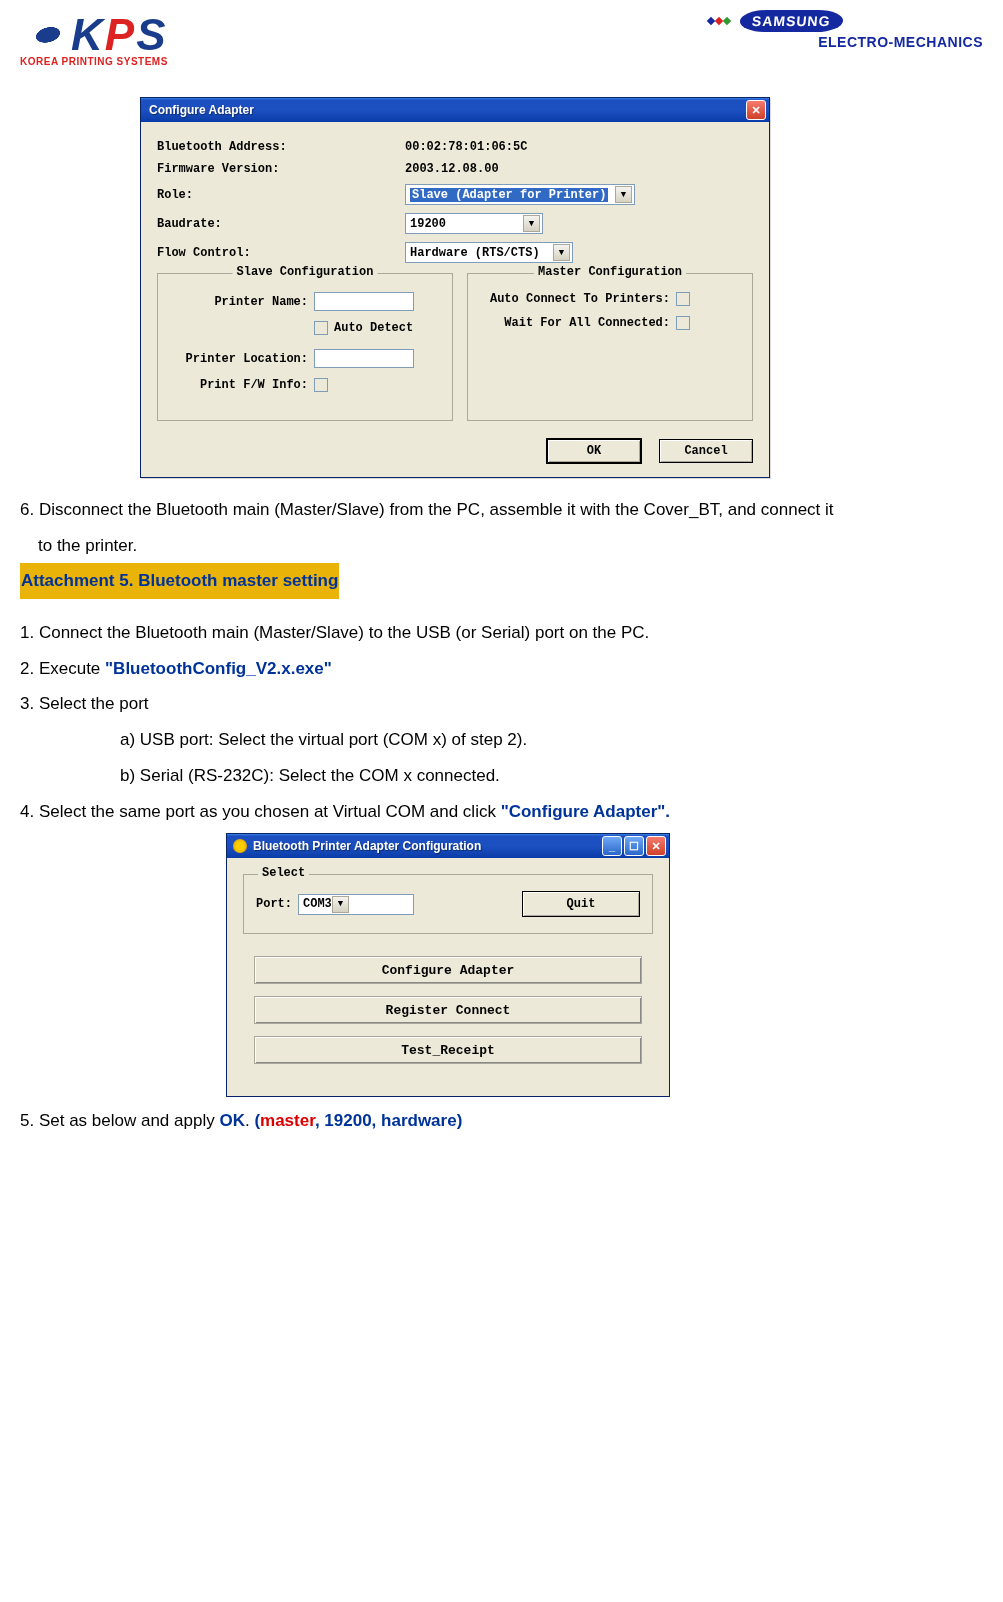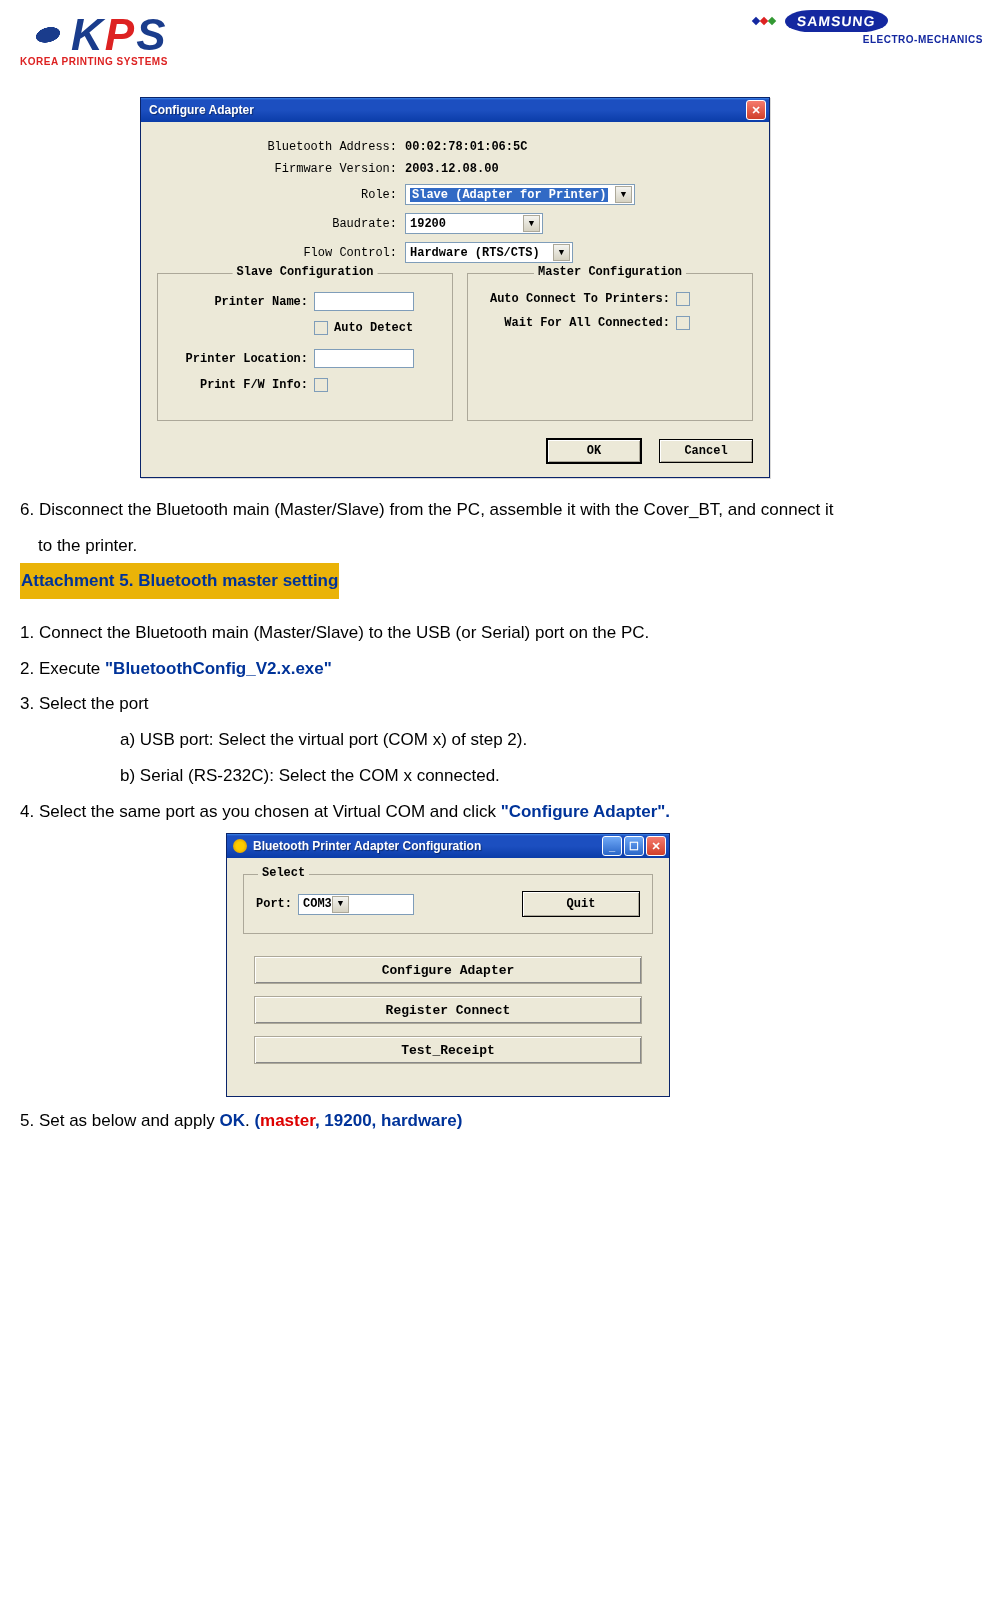--- a/index.html
+++ b/index.html
@@ -69,21 +69,21 @@
   .samsung-stars {
     display: flex;
     gap: 2px;
     margin-right: 4px;
   }
   .star { width: 6px; height: 6px; background: #1428a0; transform: rotate(45deg); }
   .star.r { background: #d22; }
   .star.g { background: #393; }
   .em-text {
     color: #1428a0;
-    font-size: 10px;
+    font-size: 14px;
     font-weight: bold;
     letter-spacing: 0.5px;
     margin-top: 2px;
     margin-left: 110px;
   }
 
   
   .xp-window {
     width: 628px;
     margin-left: 120px;
@@ -128,23 +128,23 @@
   .xp-body {
     padding: 18px 16px 14px 16px;
   }
   .form-row {
     display: flex;
     align-items: center;
     margin-bottom: 8px;
   }
   .form-label {
     width: 240px;
-    text-align: right;
+    text-align: left;
     padding-right: 8px;
-    font-weight: normal;
+    font-weight: bold;
     font-family: "Courier New", monospace;
   }
   .form-val {
     font-weight: bold;
     font-family: "Courier New", monospace;
   }
   .xp-select {
     border: 1px solid #7f9db9;
     background: #fff;
     height: 19px;

